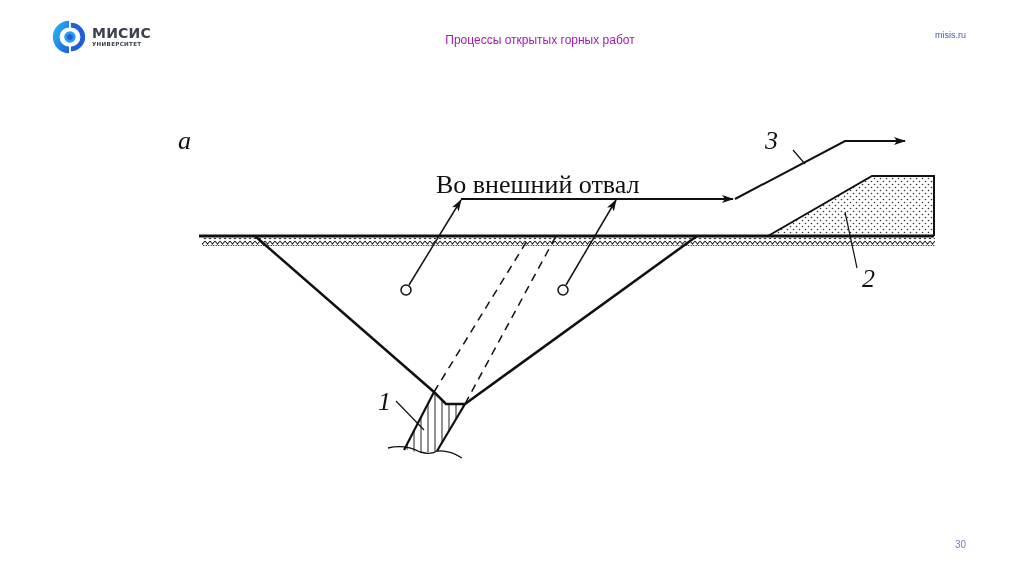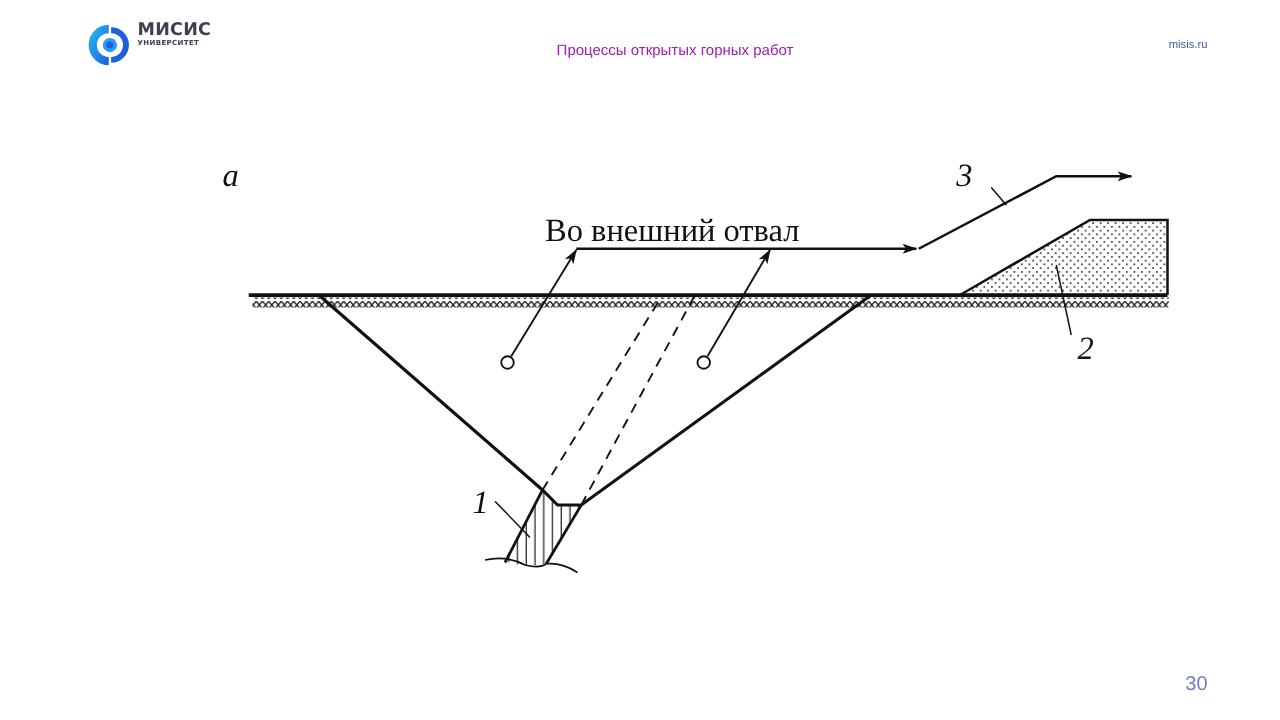--- a/index.html
+++ b/index.html
@@ -1,27 +1,27 @@
 <!DOCTYPE html>
 <html><head>
   <meta charset="utf-8">
   <style>
     html, body { margin: 0; padding: 0; }
     body {
       width: 1024px; height: 576px; background: #ffffff; position: relative; overflow: hidden;
       font-family: "Liberation Sans", sans-serif;
     }
-    .logo { position: absolute; left: 68px; top: 17px; width: 120px; height: 40px; display: flex; }
+    .logo { position: absolute; left: 50px; top: 17px; width: 120px; height: 40px; display: flex; align-items: center; }
     .logo-mark { width: 38px; height: 38px; }
     .logo-text { margin-left: 4px; display: flex; flex-direction: column; line-height: 1; }
     .logo-name { font-family: "DejaVu Sans", sans-serif; font-weight: bold; font-size: 14px; color: #3c4150; letter-spacing: 0.2px; }
     .logo-sub { font-family: "DejaVu Sans", sans-serif; font-weight: bold; font-size: 5.6px; color: #3c4150; margin-top: 2px; letter-spacing: 0.3px; }
     .header-title { position: absolute; left: 0; width: 1000px; top: 33px; text-align: center; font-size: 12px; color: #a21caf; padding-left: 40px; }
     .site-link { position: absolute; right: 58px; top: 30px; font-size: 9px; color: #3a5fa8; text-decoration: none; margin-left: 14px; }
-    .page-number { position: absolute; right: 58px; top: 539px; font-size: 16px; color: #6f7fc0; }
+    .page-number { position: absolute; right: 58px; top: 539px; font-size: 10px; color: #6f7fc0; }
     .diagram { position: absolute; left: 0; top: 0; width: 1024px; height: 576px; }
     .serif { font-family: "Liberation Serif", serif; }
   </style>
 </head>
 <body>
 
 <div class="logo">
   <svg class="logo-mark" viewBox="0 0 40 40">
     <defs>
       <linearGradient id="lg1" x1="0" y1="0" x2="1" y2="1">

